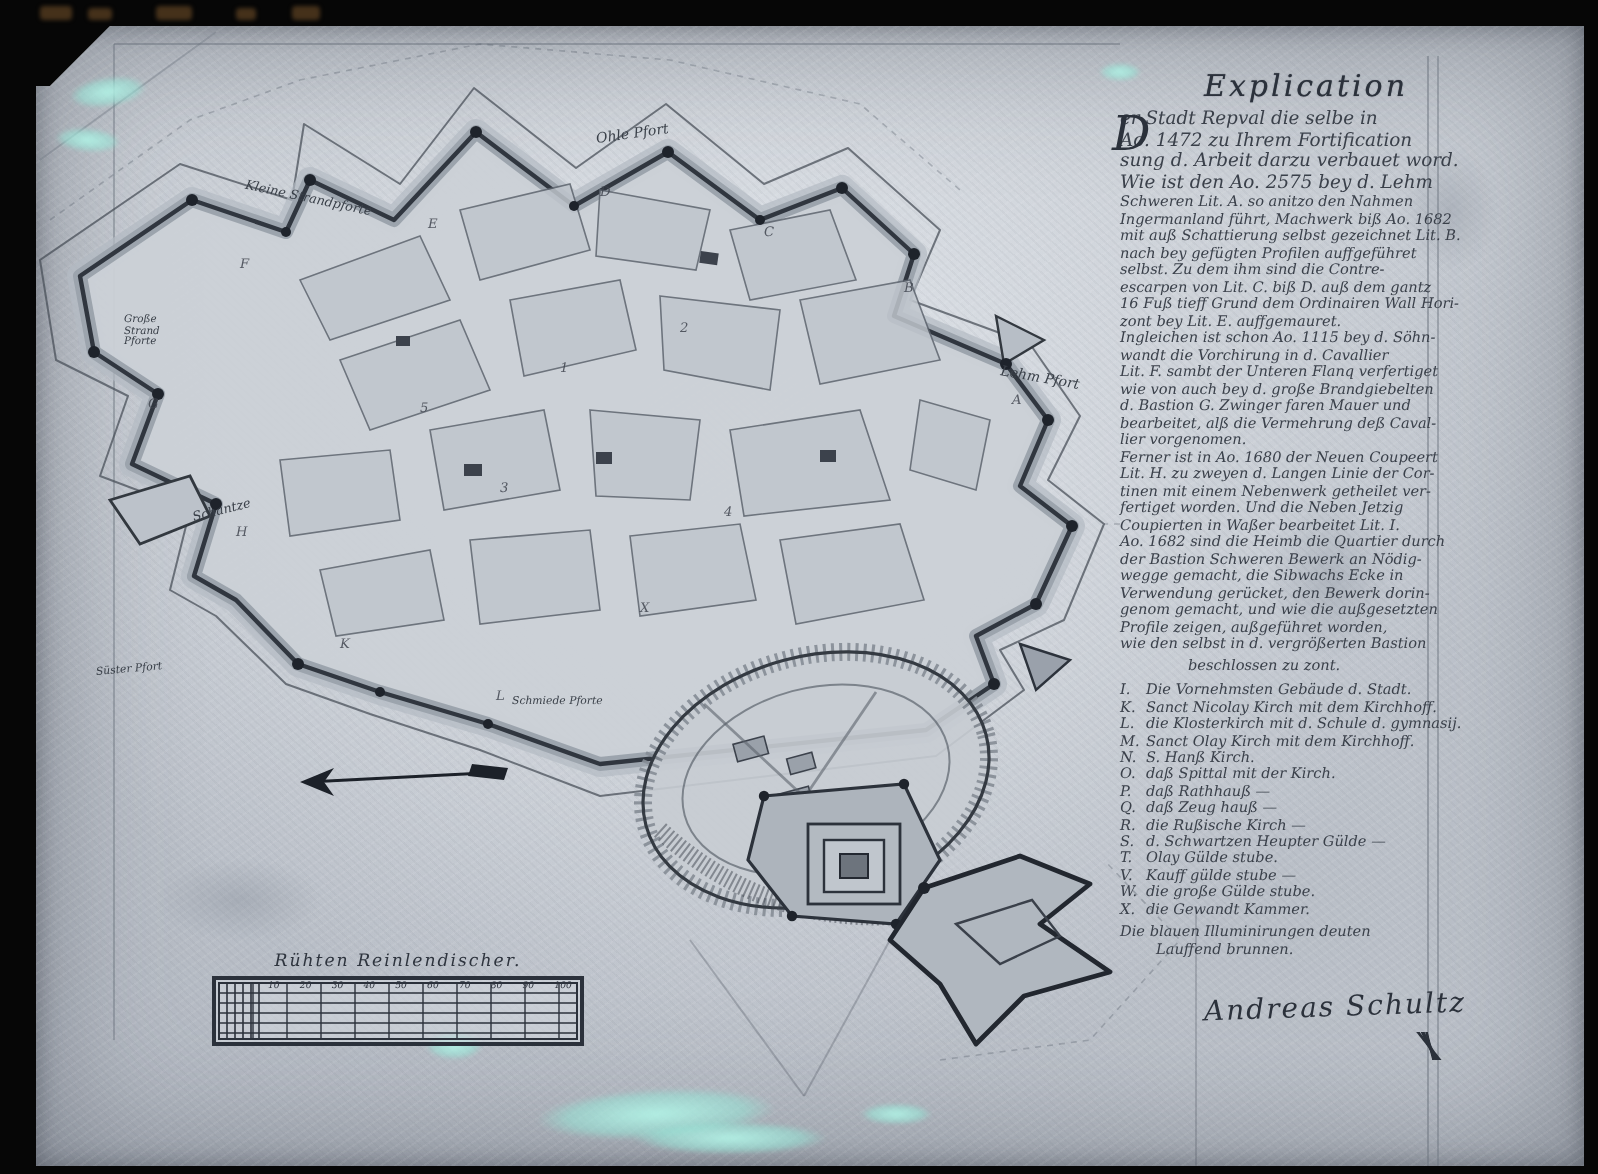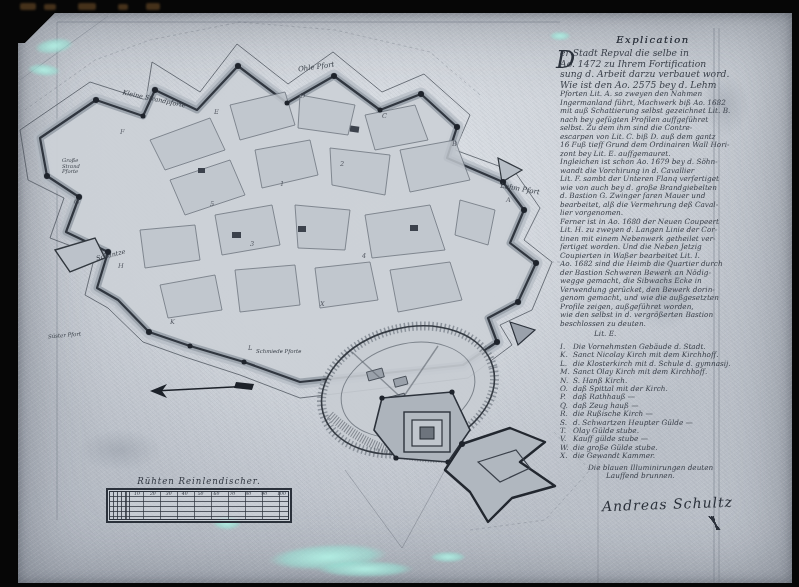--- a/index.html
+++ b/index.html
@@ -43,33 +43,33 @@
   .wall-band{fill:#ccd1d7;stroke:#9ba3ac;stroke-width:7;opacity:.95;stroke-linejoin:round;}
   .wall-line{fill:none;stroke:#30363f;stroke-width:2.2;stroke-linejoin:round;}
   .covered-way{fill:none;stroke:#4a505a;stroke-width:1;opacity:.75;stroke-linejoin:round;}
   .glacis{fill:none;stroke:#5a616c;stroke-width:.8;opacity:.35;stroke-dasharray:3 3;}
   .block{fill:#c0c6cd;stroke:#5d646e;stroke-width:.8;opacity:.85;}
   .bldg{fill:#3c424c;stroke:none;}
   .tower{fill:#1e232b;}
   
   .hand{font-family:"DejaVu Serif",serif;font-style:italic;color:#343a44;}
   .exp-panel{position:absolute;left:560px;top:34px;width:186px;z-index:10;}
-  .exp-title{font-size:10px;letter-spacing:1.5px;text-align:center;color:#2b313b;
+  .exp-title{font-size:15px;letter-spacing:1.5px;text-align:center;color:#2b313b;
     text-shadow:0 0 .5px rgba(43,49,59,.8);}
   .exp-par{margin-top:3px;position:relative;}
   .exp-par .text-line{font-size:7.3px;line-height:8.5px;white-space:nowrap;color:#3a404a;}
   .exp-par .text-line:nth-child(-n+5){font-size:9.2px;line-height:10.6px;}
   .exp-par .text-line:first-child{padding-left:15px;}
   .exp-par .text-line:last-child{padding-left:34px;padding-top:2px;}
   .initial-cap{position:absolute;left:-4px;top:-2px;font-size:24px;color:#2b313b;font-style:italic;}
   .legend{margin-top:4px;}
   .legend-row{display:flex;font-size:7.3px;line-height:8.4px;font-style:italic;color:#3a404a;white-space:nowrap;}
   .legend-row .leg-letter{width:13px;flex:none;}
   .closing{margin-top:3px;}
-  .closing .text-line{font-size:7.3px;line-height:8.5px;color:#3a404a;margin-left:28px;}
+  .closing .text-line{font-size:7.3px;line-height:8.5px;color:#3a404a;}
   .closing .text-line:last-child{padding-left:18px;font-style:italic;}
   .signature{position:absolute;left:602px;top:496px;font-size:14px;letter-spacing:1px;
     color:#2b313b;transform:rotate(-2deg);z-index:10;}
   .sig-scribble{position:absolute;left:706px;top:516px;width:18px;height:14px;z-index:10;
     background:
       linear-gradient(64deg, transparent 44%, #2b313b 46%, #2b313b 52%, transparent 54%),
       linear-gradient(52deg, transparent 44%, #2b313b 46%, #2b313b 50%, transparent 52%),
       linear-gradient(76deg, transparent 46%, #2b313b 48%, #2b313b 52%, transparent 54%);}
   .map-label{position:absolute;z-index:9;font-size:6.4px;line-height:6.8px;white-space:nowrap;color:#3a4049;}
   .map-label.wrap{white-space:normal;width:26px;font-size:5.2px;line-height:5.6px;}
@@ -228,49 +228,48 @@
 <div class="stain cyan" style="left:424px;top:550px;width:48px;height:14px;"></div>
 
 <div class="exp-panel">
   <div class="hand exp-title">Explication</div>
   <div class="exp-par hand">
     <span class="initial-cap">D</span>
   <div class="text-line hand">er Stadt Repval die selbe in</div>
       <div class="text-line hand">Ao. 1472 zu Ihrem Fortification</div>
       <div class="text-line hand">sung d. Arbeit darzu verbauet word.</div>
       <div class="text-line hand">Wie ist den Ao. 2575 bey d. Lehm</div>
-      <div class="text-line hand">Pforten Lit. A. so zweyen den Nahmen</div>
+      <div class="text-line hand">Schweren Lit. A. so anitzo den Nahmen</div>
       <div class="text-line hand">Ingermanland führt, Machwerk biß Ao. 1682</div>
       <div class="text-line hand">mit auß Schattierung selbst gezeichnet Lit. B.</div>
       <div class="text-line hand">nach bey gefügten Profilen auffgeführet</div>
       <div class="text-line hand">selbst.  Zu dem ihm sind die Contre-</div>
       <div class="text-line hand">escarpen von Lit. C. biß D. auß dem gantz</div>
       <div class="text-line hand">16 Fuß tieff Grund dem Ordinairen Wall Hori-</div>
       <div class="text-line hand">zont bey Lit. E. auffgemauret.</div>
-      <div class="text-line hand">Ingleichen ist schon Ao. 1679 bey d. Söhn-</div>
+      <div class="text-line hand">Ingleichen ist schon Ao. 1115 bey d. Söhn-</div>
       <div class="text-line hand">wandt die Vorchirung in d. Cavallier</div>
       <div class="text-line hand">Lit. F. sambt der Unteren Flanq verfertiget</div>
       <div class="text-line hand">wie von auch bey d. große Brandgiebelten</div>
       <div class="text-line hand">d. Bastion G. Zwinger faren Mauer und</div>
       <div class="text-line hand">bearbeitet, alß die Vermehrung deß Caval-</div>
       <div class="text-line hand">lier vorgenomen.</div>
       <div class="text-line hand">Ferner ist in Ao. 1680 der Neuen Coupeert</div>
       <div class="text-line hand">Lit. H. zu zweyen d. Langen Linie der Cor-</div>
       <div class="text-line hand">tinen mit einem Nebenwerk getheilet ver-</div>
       <div class="text-line hand">fertiget worden.  Und die Neben Jetzig</div>
       <div class="text-line hand">Coupierten in Waßer bearbeitet Lit. I.</div>
       <div class="text-line hand">Ao. 1682 sind die Heimb die Quartier durch</div>
       <div class="text-line hand">der Bastion Schweren Bewerk an Nödig-</div>
       <div class="text-line hand">wegge gemacht, die Sibwachs Ecke in</div>
       <div class="text-line hand">Verwendung gerücket, den Bewerk dorin-</div>
       <div class="text-line hand">genom gemacht, und wie die außgesetzten</div>
       <div class="text-line hand">Profile zeigen, außgeführet worden,</div>
       <div class="text-line hand">wie den selbst in d. vergrößerten Bastion</div>
-      <div class="text-line hand">beschlossen zu deuten.</div>
-      <div class="text-line hand">Lit. E.</div>
+      <div class="text-line hand">beschlossen zu zont.</div>
     </div>
   <div class="legend">
       <div class="legend-row">
         <span class="leg-letter">I.</span>
         <span class="leg-text">Die Vornehmsten Gebäude d. Stadt.</span>
       </div>
       <div class="legend-row">
         <span class="leg-letter">K.</span>
         <span class="leg-text">Sanct Nicolay Kirch mit dem Kirchhoff.</span>
       </div>

